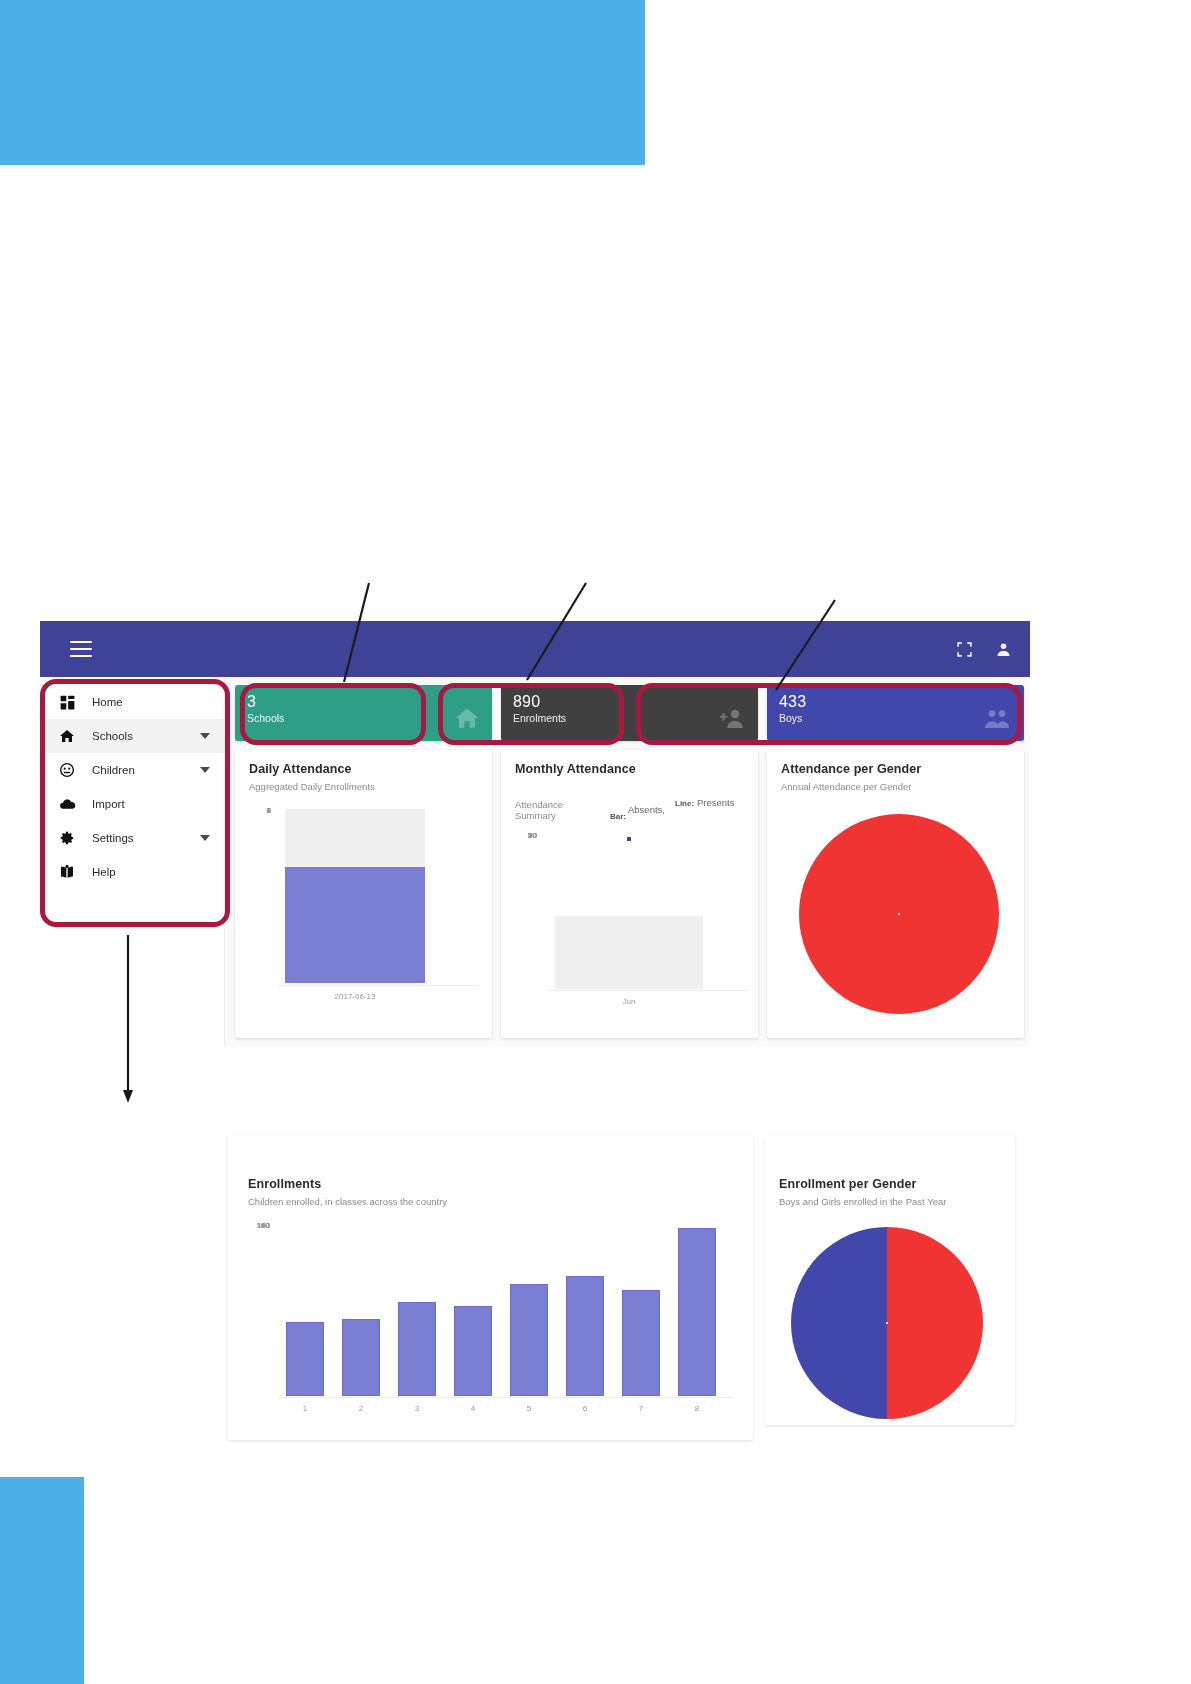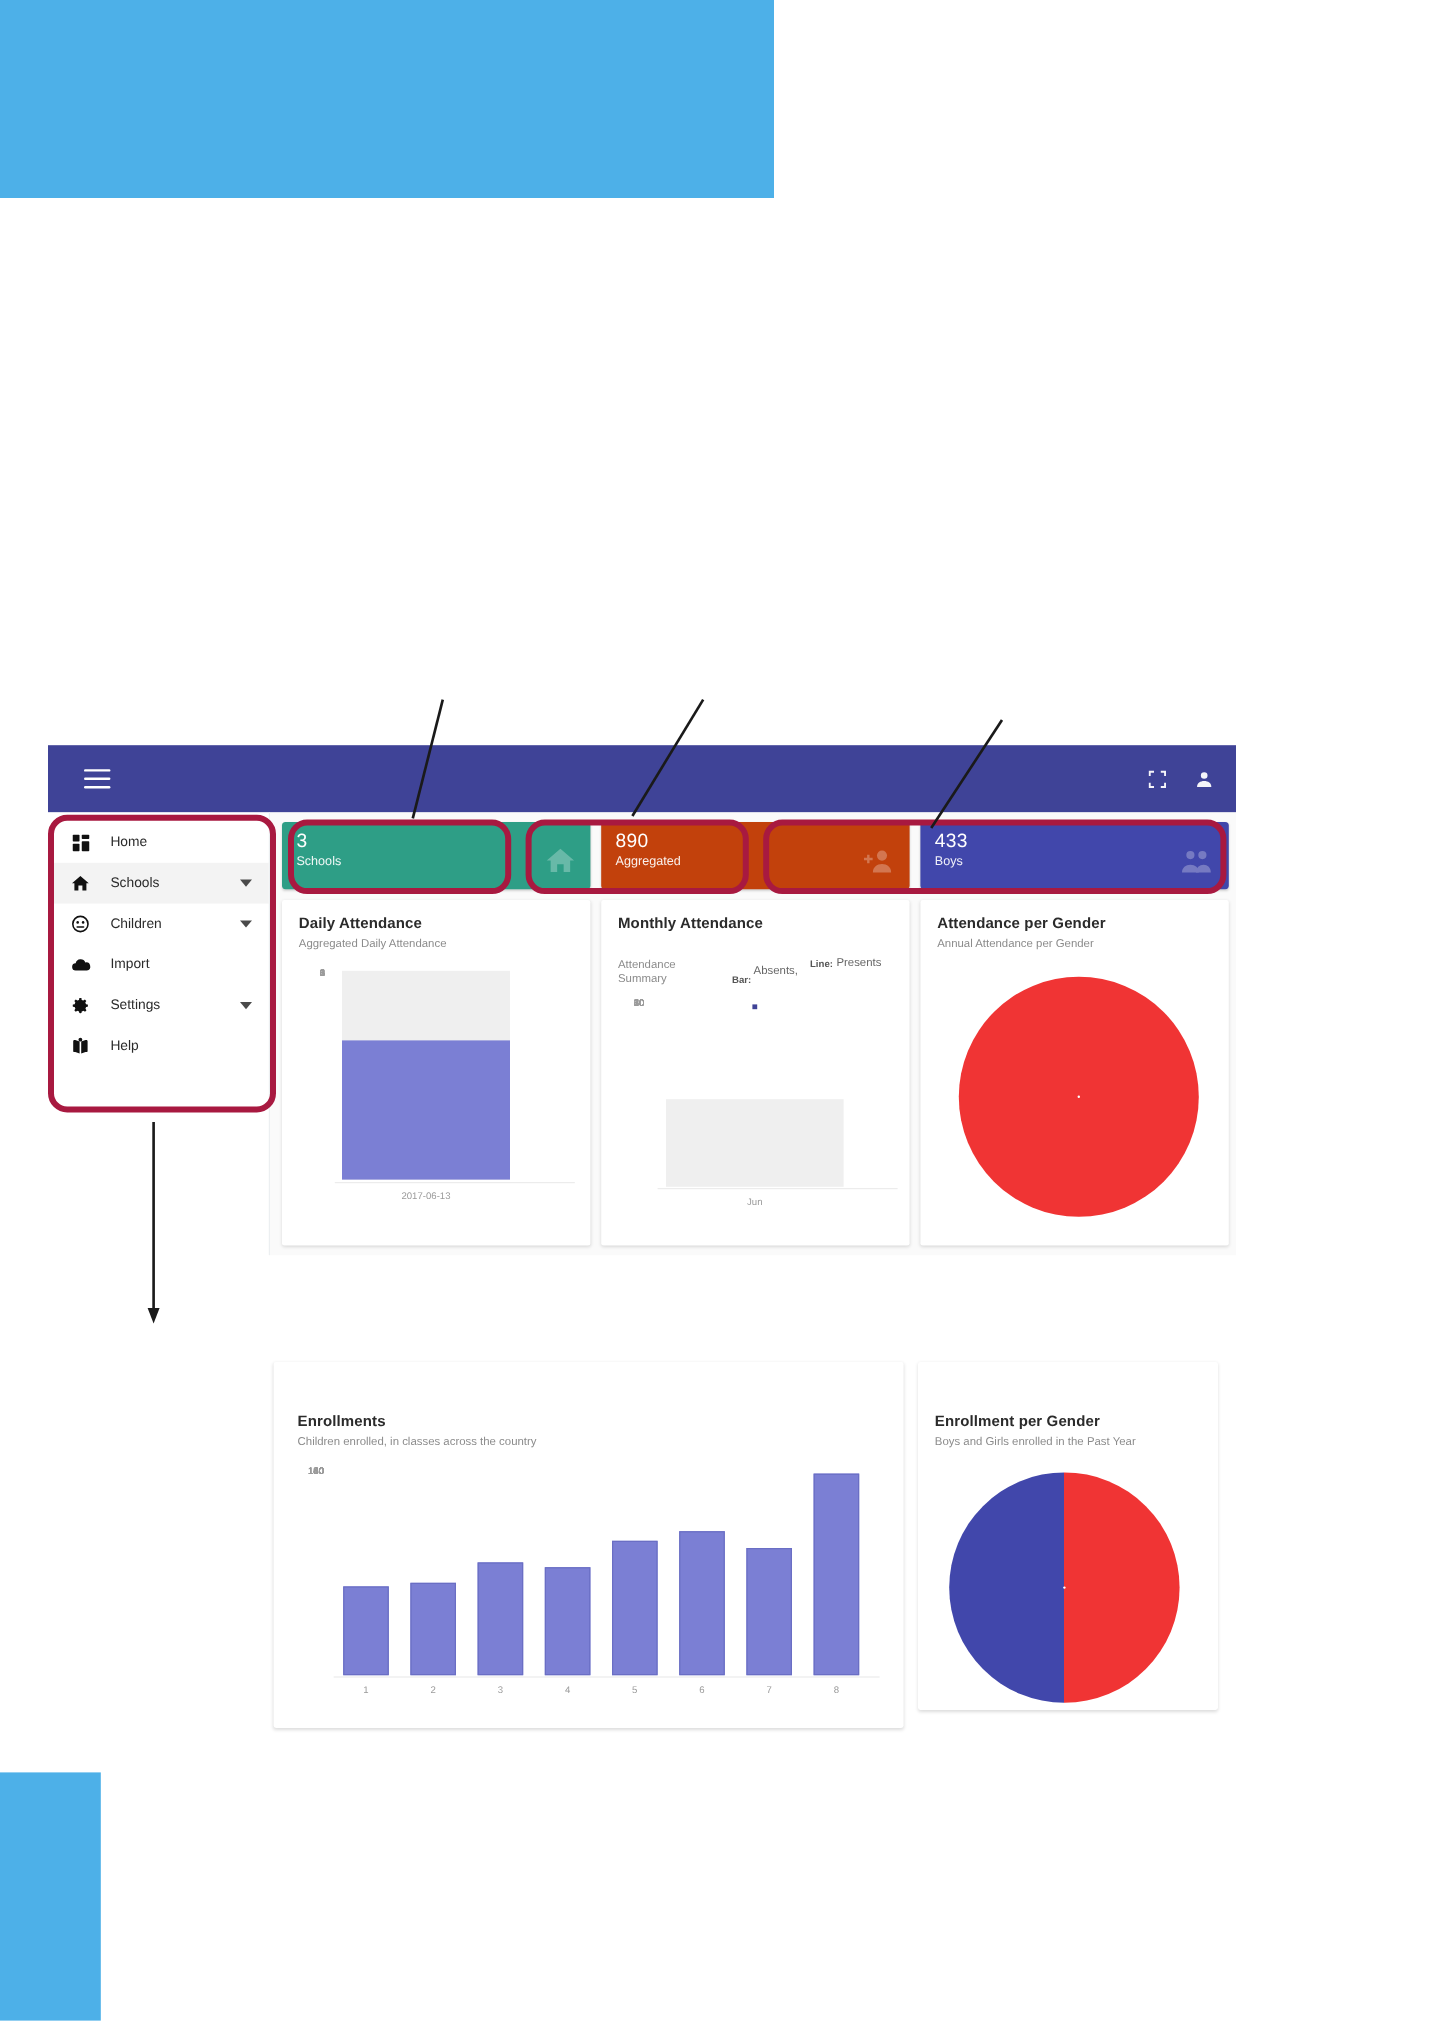--- a/index.html
+++ b/index.html
@@ -194,23 +194,23 @@
       <div class="stat-card" style="background:#2e9e86">
         <div class="stat-num">3</div>
         <div class="stat-lbl">Schools</div>
         <span class="stat-bgicon">
           <svg width="26" height="26" viewBox="0 0 24 24" fill="#ffffff">
             <path d="M12 3 1.5 12h3v9h5v-6h5v6h5v-9h3z"></path>
           </svg>
         </span>
       </div>
 
-      <div class="stat-card" style="background:#c2410c">
+      <div class="stat-card" style="background:#404040">
         <div class="stat-num">890</div>
-        <div class="stat-lbl">Aggregated</div>
+        <div class="stat-lbl">Enrolments</div>
         <span class="stat-bgicon">
           <svg width="28" height="26" viewBox="0 0 28 24" fill="#ffffff">
             <circle cx="17" cy="8" r="4.2"></circle>
             <path d="M9.4 22c0-4.4 3.4-7 7.6-7s7.6 2.6 7.6 7z"></path>
             <path d="M4.6 7.2h2v2.6h2.6v2H6.6v2.6h-2v-2.6H2v-2h2.6z"></path>
           </svg>
         </span>
       </div>
 
       <div class="stat-card" style="background:#4147ab">
@@ -225,21 +225,21 @@
           </svg>
         </span>
       </div>
 
     </div>
 
     <div class="chart-row">
 
       <div class="card" style="width:259px;height:288px">
         <div class="card-title">Daily Attendance</div>
-        <div class="card-sub">Aggregated Daily Attendance</div>
+        <div class="card-sub">Aggregated Daily Enrollments</div>
         <div class="plot" style="height:215px">
           <div class="ytick" style="left:0;top:0">6</div>
           <div class="ytick" style="left:0;top:29">5</div>
           <div class="ytick" style="left:0;top:58">4</div>
           <div class="ytick" style="left:0;top:87">3</div>
           <div class="ytick" style="left:0;top:116">2</div>
           <div class="ytick" style="left:0;top:145">1</div>
           <div class="ytick" style="left:0;top:174">0</div>
 
           <div class="bar" style="left:36px;top:3px;width:140px;height:174px;background:#efefef"></div>

